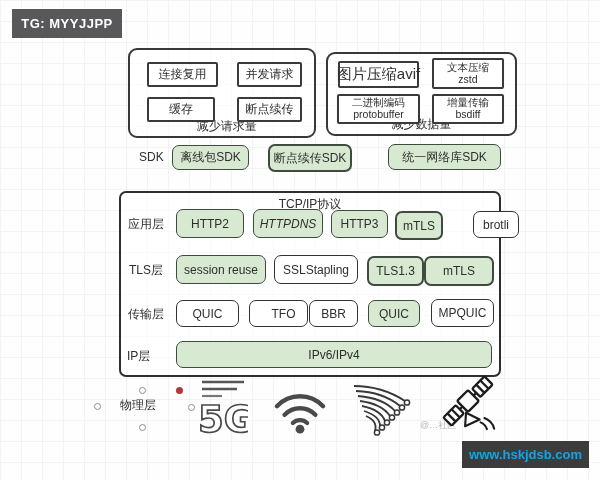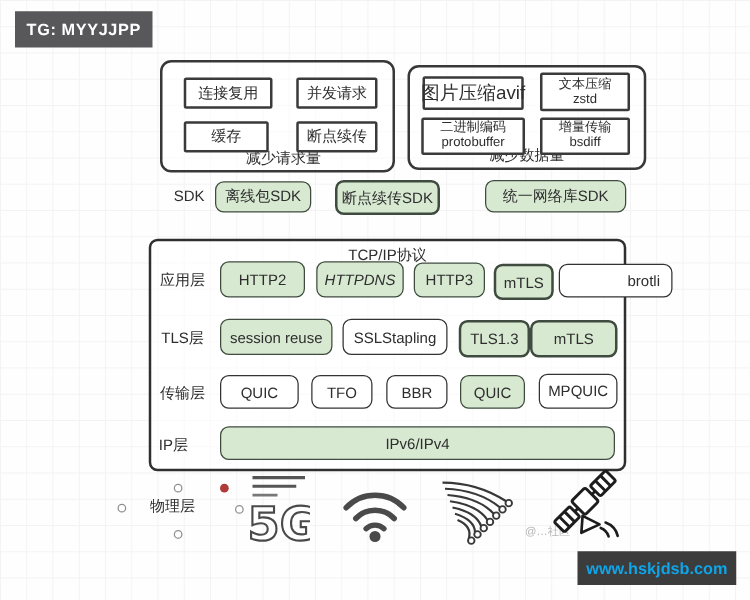--- a/index.html
+++ b/index.html
@@ -91,31 +91,31 @@
 
   <div class="abs stack-box" style="left:119px;top:191px;width:378px;height:182px;">
     <div class="abs stack-title" style="left:50%;top:3px;transform:translateX(-50%);">TCP/IP协议</div>
   </div>
 
   <div class="abs layer-label" style="left:128px;top:216px;">应用层</div>
   <div class="abs round-box green" style="left:176px;top:209px;width:66px;height:27px;">HTTP2</div>
   <div class="abs round-box green" style="left:253px;top:209px;width:68px;height:27px;font-style:italic;">HTTPDNS</div>
   <div class="abs round-box green" style="left:331px;top:210px;width:55px;height:26px;">HTTP3</div>
   <div class="abs round-box green thick" style="left:395px;top:211px;width:44px;height:25px;">mTLS</div>
-  <div class="abs round-box" style="left:447px;top:211px;width:44px;height:25px;padding-left:45px;">brotli</div>
+  <div class="abs round-box" style="left:473px;top:211px;width:44px;height:25px;">brotli</div>
 
   <div class="abs layer-label" style="left:129px;top:262px;">TLS层</div>
   <div class="abs round-box green" style="left:176px;top:255px;width:88px;height:27px;">session reuse</div>
   <div class="abs round-box" style="left:274px;top:255px;width:82px;height:27px;">SSLStapling</div>
   <div class="abs round-box green thick" style="left:367px;top:256px;width:53px;height:26px;">TLS1.3</div>
   <div class="abs round-box green thick" style="left:424px;top:256px;width:66px;height:26px;">mTLS</div>
 
   <div class="abs layer-label" style="left:128px;top:306px;">传输层</div>
   <div class="abs round-box" style="left:176px;top:300px;width:61px;height:25px;">QUIC</div>
-  <div class="abs round-box" style="left:249px;top:300px;width:47px;height:25px;">TFO</div>
+  <div class="abs round-box" style="left:249px;top:300px;width:47px;height:25px;padding-left:10px;">TFO</div>
   <div class="abs round-box" style="left:309px;top:300px;width:47px;height:25px;">BBR</div>
   <div class="abs round-box green" style="left:368px;top:300px;width:50px;height:25px;">QUIC</div>
   <div class="abs round-box" style="left:431px;top:299px;width:61px;height:26px;">MPQUIC</div>
 
   <div class="abs layer-label" style="left:127px;top:348px;">IP层</div>
   <div class="abs round-box green" style="left:176px;top:341px;width:314px;height:25px;">IPv6/IPv4</div>
 
   <div class="abs layer-label" style="left:118px;top:397px;width:40px;text-align:center;">物理层</div>
   <div class="abs handle" style="left:139px;top:387px;"></div>
   <div class="abs handle" style="left:139px;top:424px;"></div>

